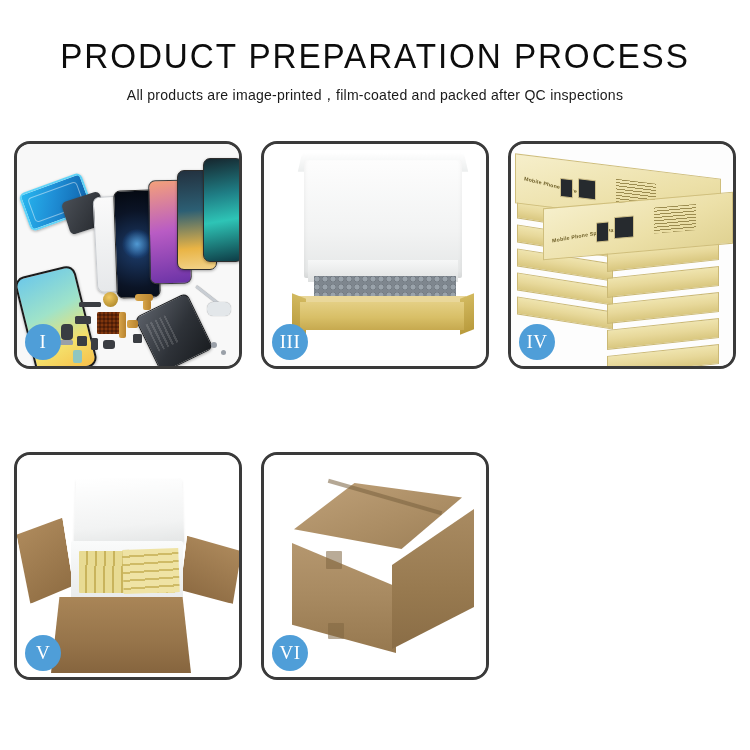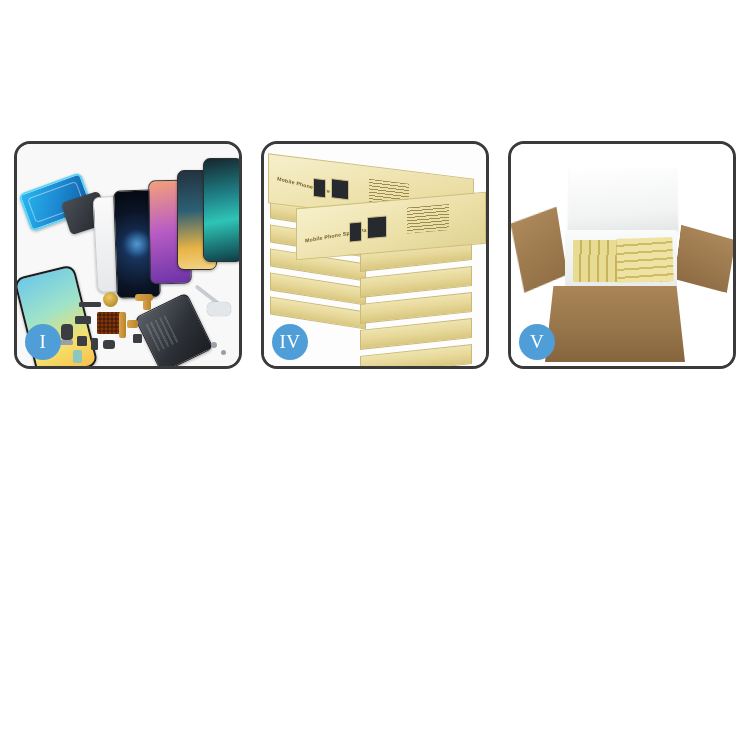--- a/index.html
+++ b/index.html
@@ -370,20 +370,24 @@
   }
   .c6-tab {
     position:absolute; background: rgba(128,102,66,.55); border-radius:1px;
   }
 </style>
 </head>
 <body>
 
 <div id="page">
 
+  <div class="header">
+    <div class="title">PRODUCT PREPARATION PROCESS</div>
+    <div class="subtitle">All products are image-printed，film-coated and packed after QC inspections</div>
+  </div>
 
   <div class="grid">
 
     <div class="panel">
       <div class="panel-inner">
         <div class="p1-bg"></div>
 
         <div class="phone ph-blue"></div>
         <div class="phone ph-dark-sm"></div>
         <div class="phone ph-glass"></div>
@@ -412,20 +416,35 @@
         <div class="part part-light" style="left:194px;top:198px;width:6px;height:6px;border-radius:50%;"></div>
         <div class="part part-light" style="left:204px;top:206px;width:5px;height:5px;border-radius:50%;"></div>
         <div class="tweezer" style="left:176px;top:150px;width:30px;height:3px;transform:rotate(38deg);"></div>
         <div class="tweezer" style="left:190px;top:158px;width:24px;height:14px;border-radius:6px;background:#e3e7ea;"></div>
       </div>
       <div class="badge">I</div>
 
     </div>
 
 
+    <div class="panel">
+      <div class="panel-inner">
+        <div class="p3-bg"></div>
+        <div class="foam-lid-top"></div>
+        <div class="foam-lid"></div>
+        <div class="foam-front"></div>
+        <div class="bubble-fill"></div>
+        <div class="box3-lip"></div>
+        <div class="box3-left"></div>
+        <div class="box3-right"></div>
+        <div class="box3-front"></div>
+      </div>
+      <div class="badge">III</div>
+
+    </div>
 
     <div class="panel">
       <div class="panel-inner">
         <div class="p4-bg"></div>
 
         <div class="stackbox" style="left:6px;top:64px;width:96px;height:18px;transform:skewY(9deg);"></div>
         <div class="stackbox" style="left:6px;top:88px;width:96px;height:18px;transform:skewY(9deg);"></div>
         <div class="stackbox" style="left:6px;top:112px;width:96px;height:18px;transform:skewY(9deg);"></div>
         <div class="stackbox" style="left:6px;top:136px;width:96px;height:18px;transform:skewY(9deg);"></div>
         <div class="stackbox" style="left:6px;top:160px;width:96px;height:18px;transform:skewY(9deg);"></div>
@@ -462,15 +481,28 @@
         <div class="carton-flap-r"></div>
         <div class="foambox5"></div>
         <div class="ybars"></div>
         <div class="ybars2"></div>
         <div class="carton-front"></div>
       </div>
       <div class="badge">V</div>
 
     </div>
 
+    <div class="panel">
+      <div class="panel-inner">
+        <div class="p6-bg"></div>
+        <div class="c6-top"></div>
+        <div class="c6-left"></div>
+        <div class="c6-right"></div>
+        <div class="c6-seam"></div>
+        <div class="c6-tab" style="left:62px;top:96px;width:16px;height:18px;"></div>
+        <div class="c6-tab" style="left:64px;top:168px;width:16px;height:16px;"></div>
+      </div>
+      <div class="badge">VI</div>
+
+    </div>
 
   </div>
 </div>
 
 </body></html>

